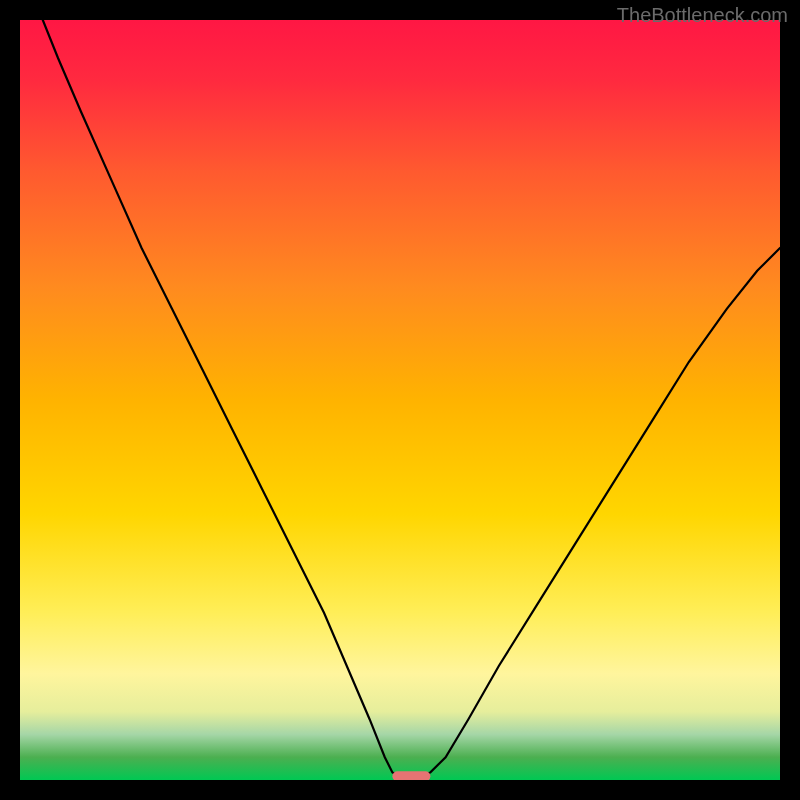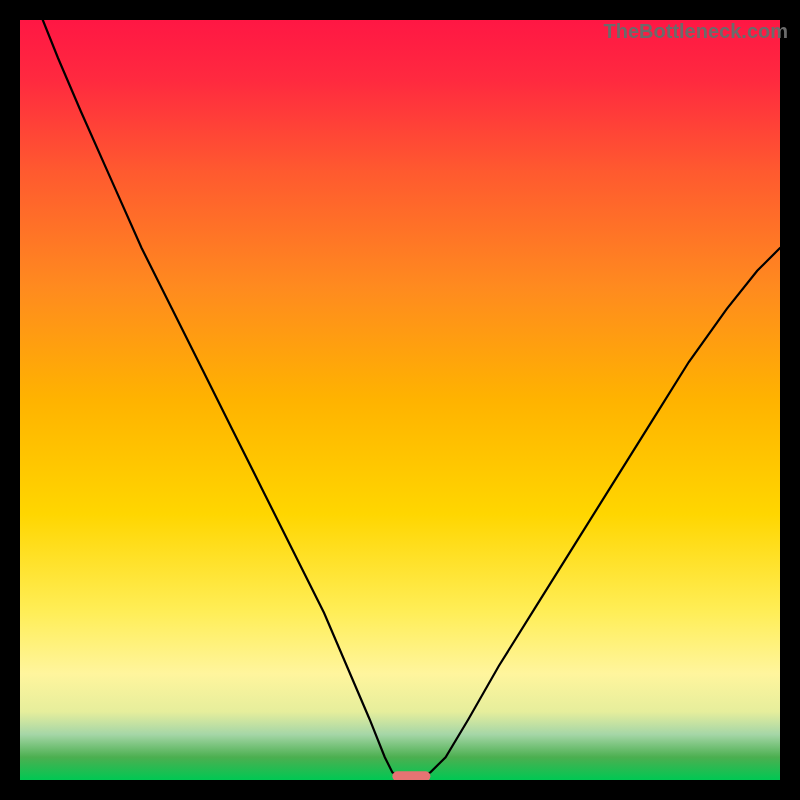--- a/index.html
+++ b/index.html
@@ -6,25 +6,25 @@
     margin: 0;
     padding: 0;
     width: 800px;
     height: 800px;
     background: #000;
     position: relative;
     font-family: Arial, Helvetica, sans-serif;
   }
   .watermark {
     position: absolute;
-    top: 20px;
+    top: 4px;
     right: 12px;
     color: #6b6b6b;
     font-size: 20px;
-    font-weight: 700;
+    font-weight: 400;
     z-index: 10;
   }
   .plot-area {
     position: absolute;
     left: 20px;
     top: 20px;
     width: 760px;
     height: 760px;
   }
 </style>

